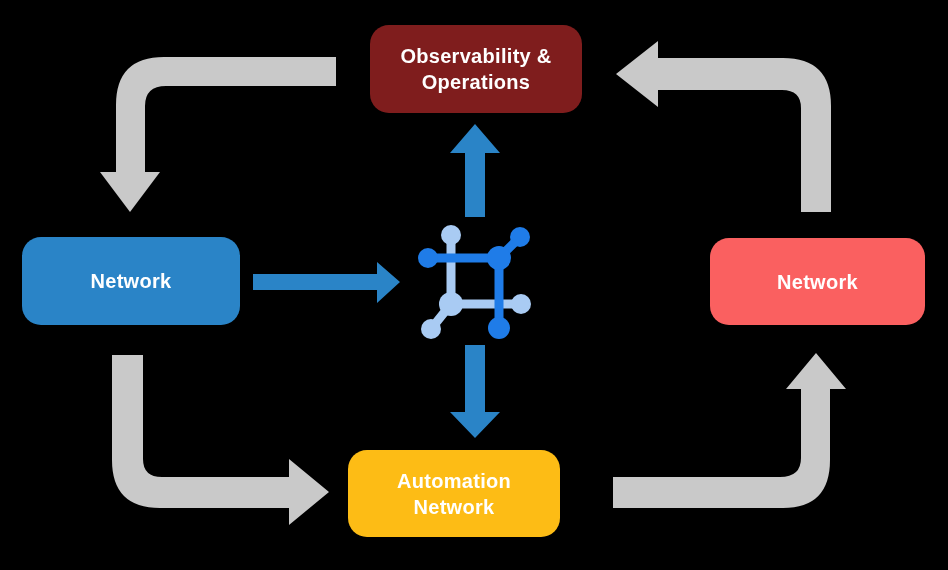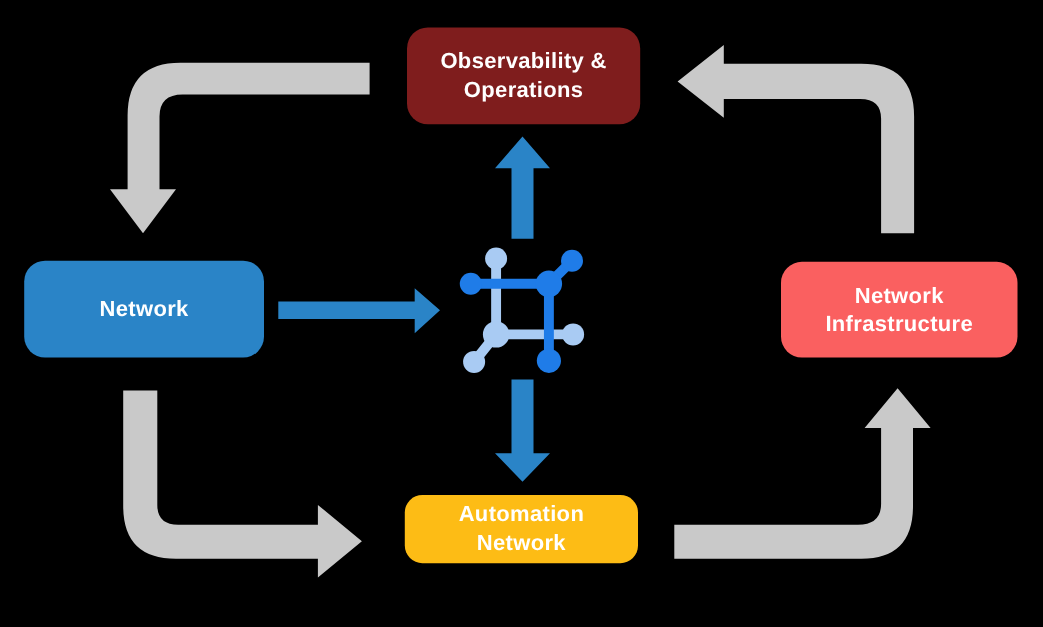--- a/index.html
+++ b/index.html
@@ -30,21 +30,21 @@
     text-align: center;
     color: #ffffff;
     font-size: 20px;
     line-height: 26px;
     font-weight: 600;
     letter-spacing: 0.3px;
   }
   .node-observability { left: 370px; top: 25px;  width: 212px; height: 88px; }
   .node-operations    { left: 22px;  top: 237px; width: 218px; height: 88px; }
   .node-infrastructure{ left: 710px; top: 238px; width: 215px; height: 87px; }
-  .node-automation    { left: 368px; top: 450px; width: 212px; height: 62px; border-radius: 16px; }
+  .node-automation    { left: 348px; top: 450px; width: 212px; height: 87px; }
 </style>
 </head>
 <body>
 
 <div class="canvas">
 
   <svg class="layer-svg" width="948" height="570" viewBox="0 0 948 570">
 
     <path d="M336,57 H164 Q116,57 116,105 V172 H100 L130,212 L160,172 H145 V106 Q145,86 166,86 H336 Z" fill="#C9C9C9"></path>
     <path d="M831,212 V106 Q831,58 783,58 H658 V41 L616,74 L658,107 V90 H782 Q801,90 801,108 V212 Z" fill="#C9C9C9"></path>
@@ -81,21 +81,20 @@
     <span>Observability &amp;</span>
     <span>Operations</span>
   </div>
 
   <div class="node node-operations" style="background: rgb(42, 132, 199);">
     <span>Network</span>
   </div>
 
   <div class="node node-infrastructure" style="background: rgb(250, 96, 96);">
     <span>Network</span>
-    <span>Infrastructure</span>
   </div>
 
   <div class="node node-automation" style="background: rgb(253, 188, 21);">
     <span>Automation</span>
     <span>Network</span>
   </div>
 
 </div>
 
 </body></html>

